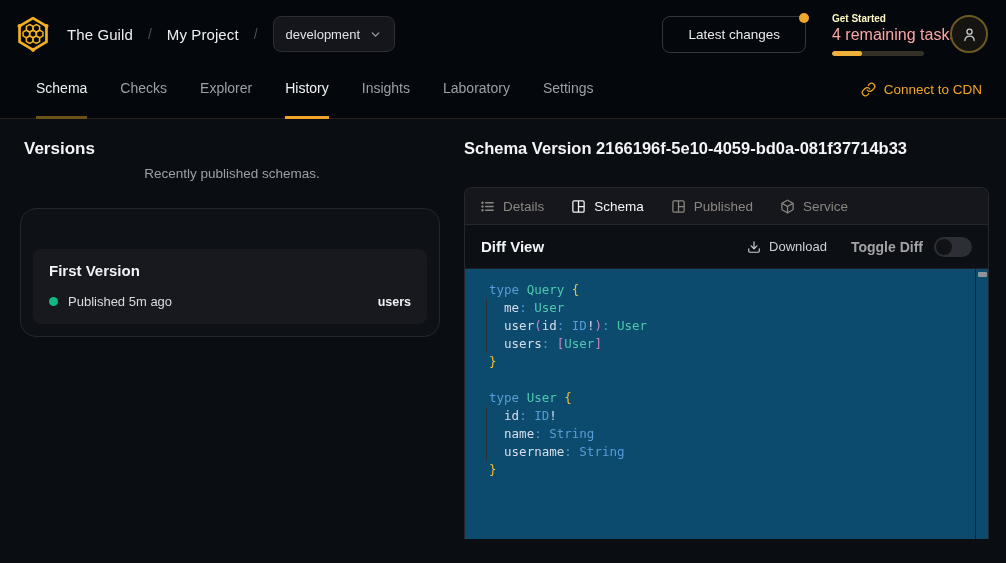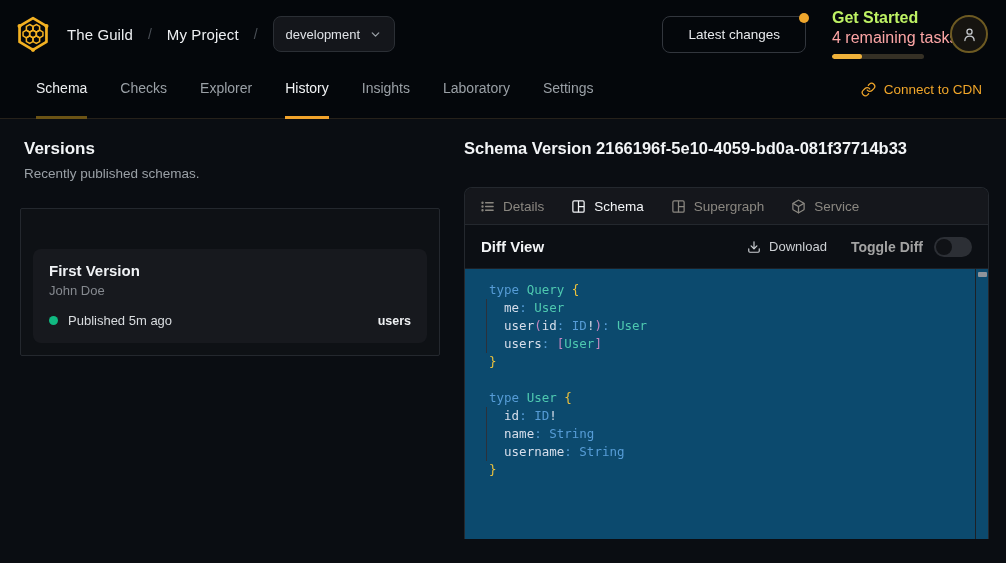--- a/index.html
+++ b/index.html
@@ -37,21 +37,21 @@
     background:transparent; border:1px solid #32363d; border-radius:8px;
     font-size:13.5px; color:#e8eaed; cursor:pointer;
     font-family:"Liberation Sans", sans-serif;
   }
   .latest-dot {
     position:absolute; top:-4px; right:-4px;
     width:10px; height:10px; border-radius:50%;
     background:#efa62c;
   }
   .get-started { width:92px; }
-  .gs-title { font-size:16px; font-weight:600; color:#bef264; }
+  .gs-title { font-size:10px; font-weight:600; color:#fef9c3; }
   .gs-sub { font-size:16px; color:#fca5a5; margin-top:2px; white-space:nowrap; }
   .gs-bar { margin-top:7px; height:5px; border-radius:3px; background:#353025; overflow:hidden; }
   .gs-fill { height:100%; border-radius:3px; background:#efb13a; }
   .avatar {
     width:38px; height:38px; border-radius:50%;
     background:#161410; border:2px solid #6d5a22;
     display:flex; align-items:center; justify-content:center;
     cursor:pointer;
   }
   .avatar svg { color:#c9ccd0; }
@@ -74,24 +74,24 @@
   .nav-tab.active { color:#f2f4f6; border-bottom-color:#f1a32b; }
   .nav-tab.indicated { color:#eceef0; border-bottom-color:#6b5315; }
   .cdn-link {
     margin-left:auto; display:flex; align-items:center; gap:8px;
     color:#f1a62a; font-size:13.5px; cursor:pointer;
   }
 
   
   .versions-col { position:absolute; left:20px; top:139px; width:420px; }
   .panel-title { font-size:17px; font-weight:700; color:#f2f4f6; margin-left:4px; }
-  .panel-sub { font-size:13.5px; color:#9aa0a6; margin:7px 0 0 4px; }
+  .panel-sub { font-size:13.5px; color:#9aa0a6; margin:7px 0 0 4px;text-align:center; }
   .version-outer {
     margin-top:27px;
-    border:1px solid #24282e; border-radius:2px;
+    border:1px solid #24282e; border-radius:16px;
     background:#0e1115;
     padding:40px 12px 12px 12px;
   }
   .version-card {
     background:#17191e; border-radius:8px;
     padding:13px 16px 15px 16px; cursor:pointer;
   }
   .vc-name { font-size:15px; font-weight:600; color:#f0f2f5; }
   .vc-author { font-size:13px; color:#85898f; margin-top:4px; }
   .vc-meta { margin-top:15px; display:flex; align-items:center; gap:10px; }
@@ -249,21 +249,20 @@
       <span>Connect to CDN</span>
     </div>
   </div>
 
   <div class="versions-col">
     <div class="panel-title">Versions</div>
     <div class="panel-sub">Recently published schemas.</div>
     <div class="version-outer">
       <div class="version-card">
         <div class="vc-name">First Version</div>
-        <div class="vc-author">John Doe</div>
         <div class="vc-meta">
           <span class="vc-dot"></span>
           <span class="vc-status">Published 5m ago</span>
           <span class="vc-service">users</span>
         </div>
       </div>
     </div>
   </div>
 
   <div class="detail-col">
@@ -290,21 +289,21 @@
               <line x1="12" y1="12" x2="21" y2="12"></line>
           </svg>
           <span>Schema</span>
         </div>
         <div class="dtab">
           <svg width="15" height="15" viewBox="0 0 24 24" fill="none" stroke="currentColor" stroke-width="2" stroke-linejoin="round">
             <rect x="3" y="3" width="18" height="18" rx="2"></rect>
               <line x1="12" y1="3" x2="12" y2="21"></line>
               <line x1="12" y1="12" x2="21" y2="12"></line>
           </svg>
-          <span>Supergraph</span>
+          <span>Published</span>
         </div>
         <div class="dtab">
           <svg width="15" height="15" viewBox="0 0 24 24" fill="none" stroke="currentColor" stroke-width="2" stroke-linecap="round" stroke-linejoin="round">
             <path d="M21 16V8a2 2 0 0 0-1-1.73l-7-4a2 2 0 0 0-2 0l-7 4A2 2 0 0 0 3 8v8a2 2 0 0 0 1 1.73l7 4a2 2 0 0 0 2 0l7-4A2 2 0 0 0 21 16z"></path>
             <path d="M3.27 6.96L12 12.01l8.73-5.05"></path>
               <line x1="12" y1="22.08" x2="12" y2="12"></line>
           </svg>
           <span>Service</span>
         </div>
       </div>

